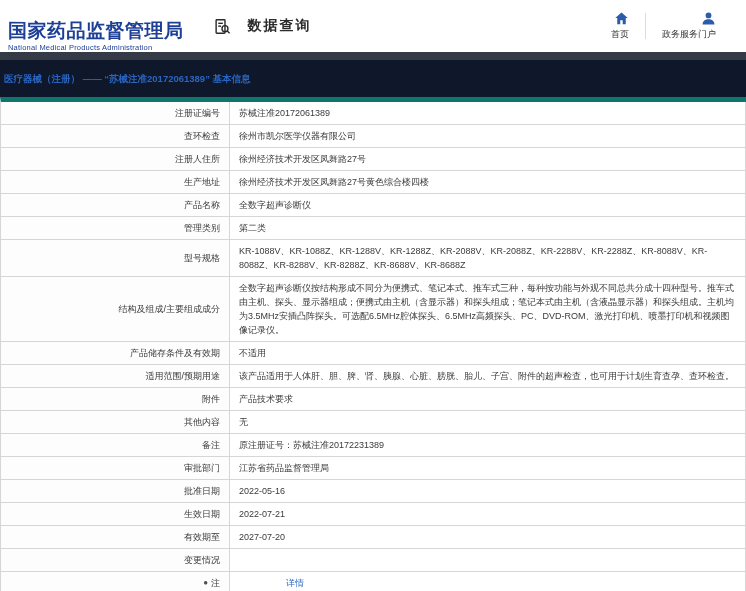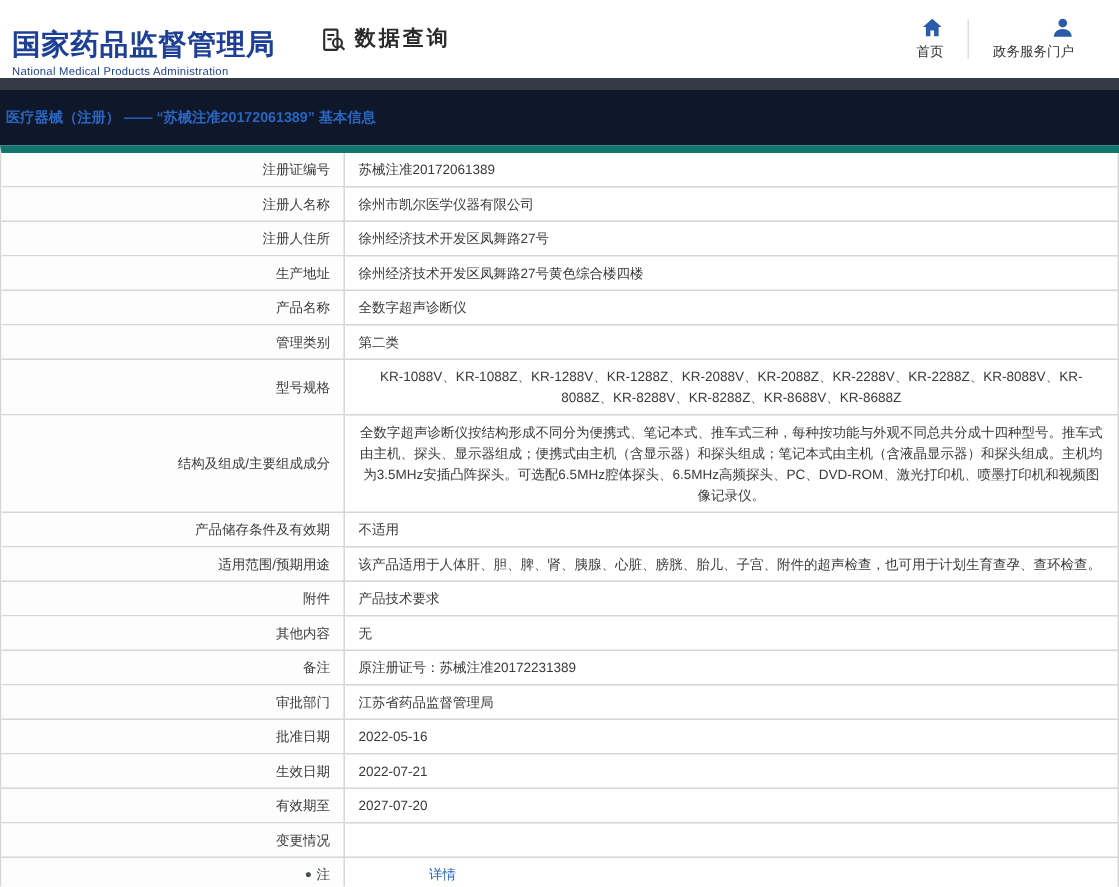--- a/index.html
+++ b/index.html
@@ -25,21 +25,21 @@
   .agency-cn {
     font-size: 19px;
     font-weight: bold;
     color: #1d3f96;
     letter-spacing: 0.5px;
     line-height: 22px;
     margin-top: 19px;
   }
   .agency-en { font-size: 7.5px; color: #1d3f96; margin-top: 1px; letter-spacing: 0.2px; }
 
-  .module { display: flex; align-items: center; gap: 6px; margin-left: 30px; }
+  .module { display: flex; align-items: center; gap: 17px; margin-left: 30px; }
   .module-title { font-size: 14px; font-weight: bold; color: #2b2b2b; letter-spacing: 2px; }
 
   .spacer { flex: 1; }
 
   .nav { display: flex; align-items: center; }
   .nav-item {
     display: flex; flex-direction: column; align-items: flex-end;
     gap: 2px; padding: 0 16px; cursor: pointer;
   }
   .nav-label { font-size: 9px; color: #333; white-space: nowrap; }
@@ -75,21 +75,21 @@
     align-items: center;
     min-height: 23px;
   }
   .th {
     justify-content: flex-end;
     text-align: right;
     background: #fdfdfd;
     color: #3a3a3a;
     white-space: nowrap;
   }
-  .td { text-align: center; color: #3a3a3a; }
+  .td { text-align: left; color: #3a3a3a; }
   a.link { color: #2a65c0; text-decoration: none; cursor: pointer; margin-left: 47px; }
   .note-icon {
     display: inline-block;
     margin-right: 3px;
     color: #4a4f5a;
     font-size: 8px;
     line-height: 8px;
   }
 
   svg.icon { display: block; }
@@ -142,21 +142,21 @@
 <div class="breadcrumb">医疗器械（注册） —— “苏械注准20172061389” 基本信息</div>
 
 <div class="tbl">
 
   <div class="trow">
     <div class="th">注册证编号</div>
     <div class="td">苏械注准20172061389</div>
   </div>
 
   <div class="trow">
-    <div class="th">注册人名称</div>
+    <div class="th">查环检查</div>
     <div class="td">徐州市凯尔医学仪器有限公司</div>
   </div>
 
   <div class="trow">
     <div class="th">注册人住所</div>
     <div class="td">徐州经济技术开发区凤舞路27号</div>
   </div>
 
   <div class="trow">
     <div class="th">生产地址</div>

